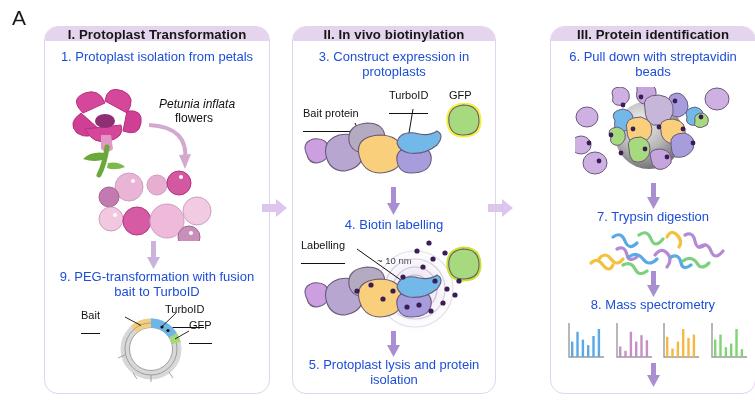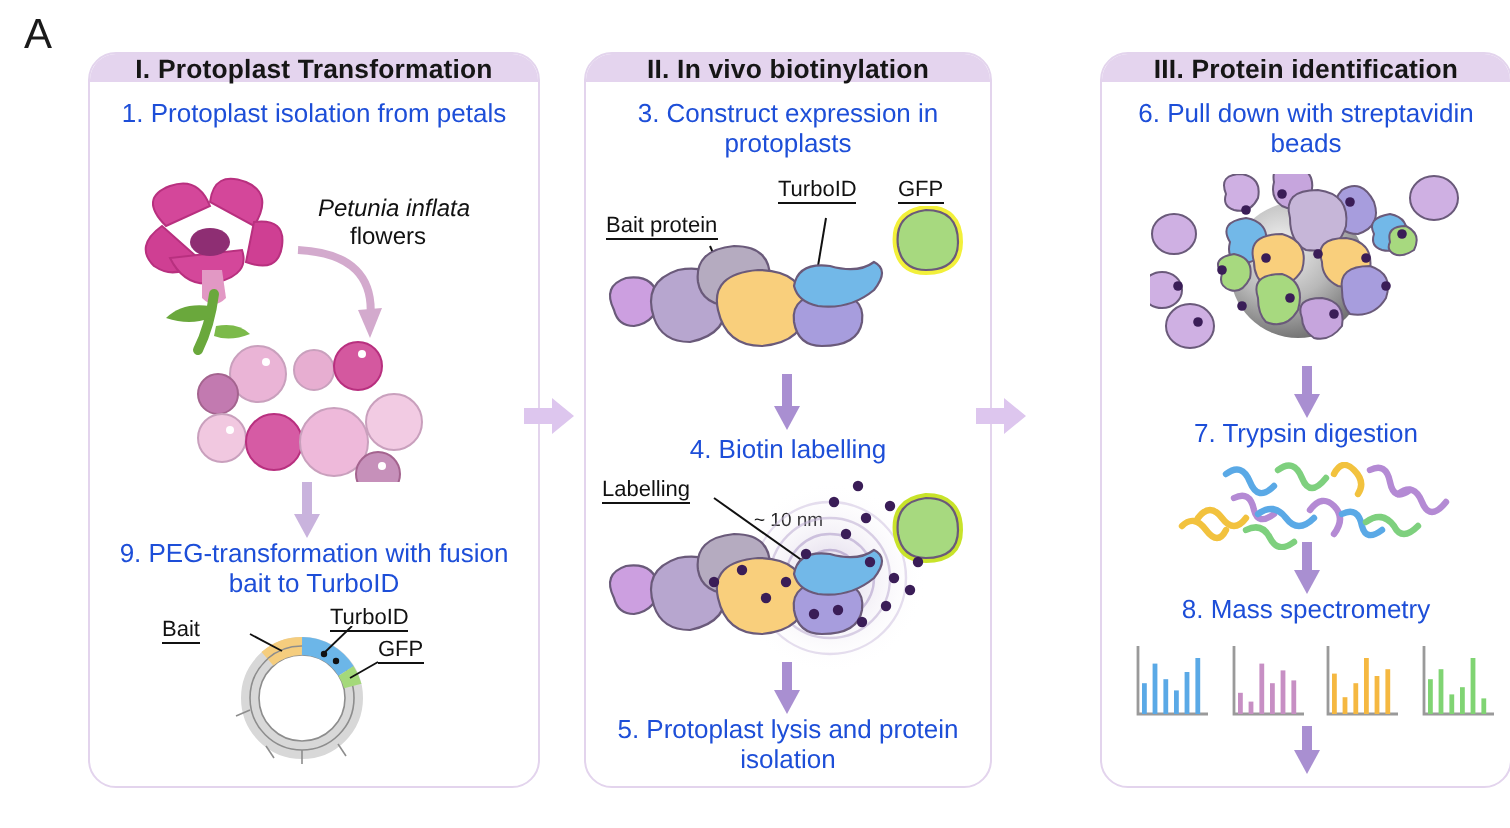--- a/index.html
+++ b/index.html
@@ -26,21 +26,21 @@
   }
   .panel-header span{font-size:13.2px;font-weight:bold;color:#161616;letter-spacing:0.1px;}
   .panel-body{position:relative;width:100%;height:341px;}
   .step-text{
     position:absolute;width:100%;text-align:center;font-size:13px;line-height:15px;
     color:#1d4ed8;box-sizing:border-box;padding:0 6px;
   }
   .arrow-h{position:absolute;top:198px;width:26px;height:20px;}
   .fig{position:absolute;}
   .lbl{position:absolute;font-size:11px;color:#111;white-space:nowrap;}
-  .lbl-u{border-bottom:1.1px solid #111;padding-bottom:0px;text-align:right;}
+  .lbl-u{border-bottom:1.1px solid #111;padding-bottom:12px;text-align:right;}
   .ital{font-style:italic;}
 </style>
 </head>
 <body>
 
 <div id="panel-label">A</div>
 
 <div class="panel" id="panel-1">
   <div class="panel-header">
     <span>I. Protoplast Transformation</span>

